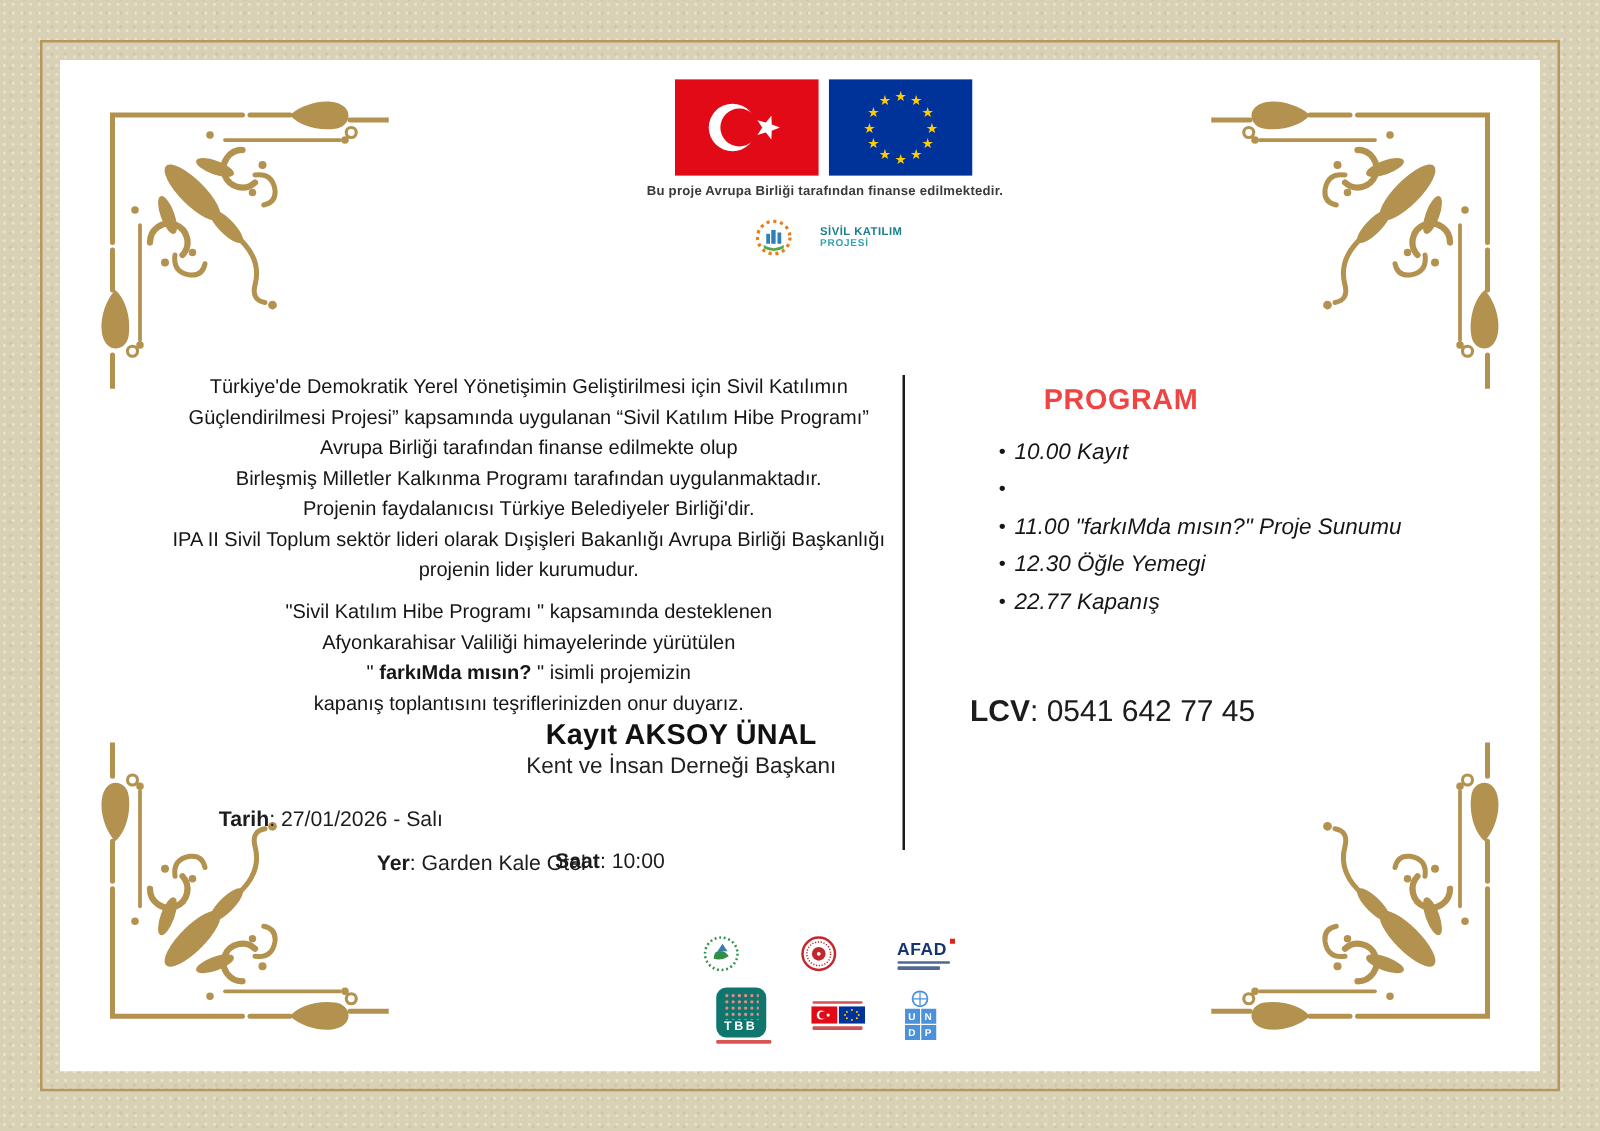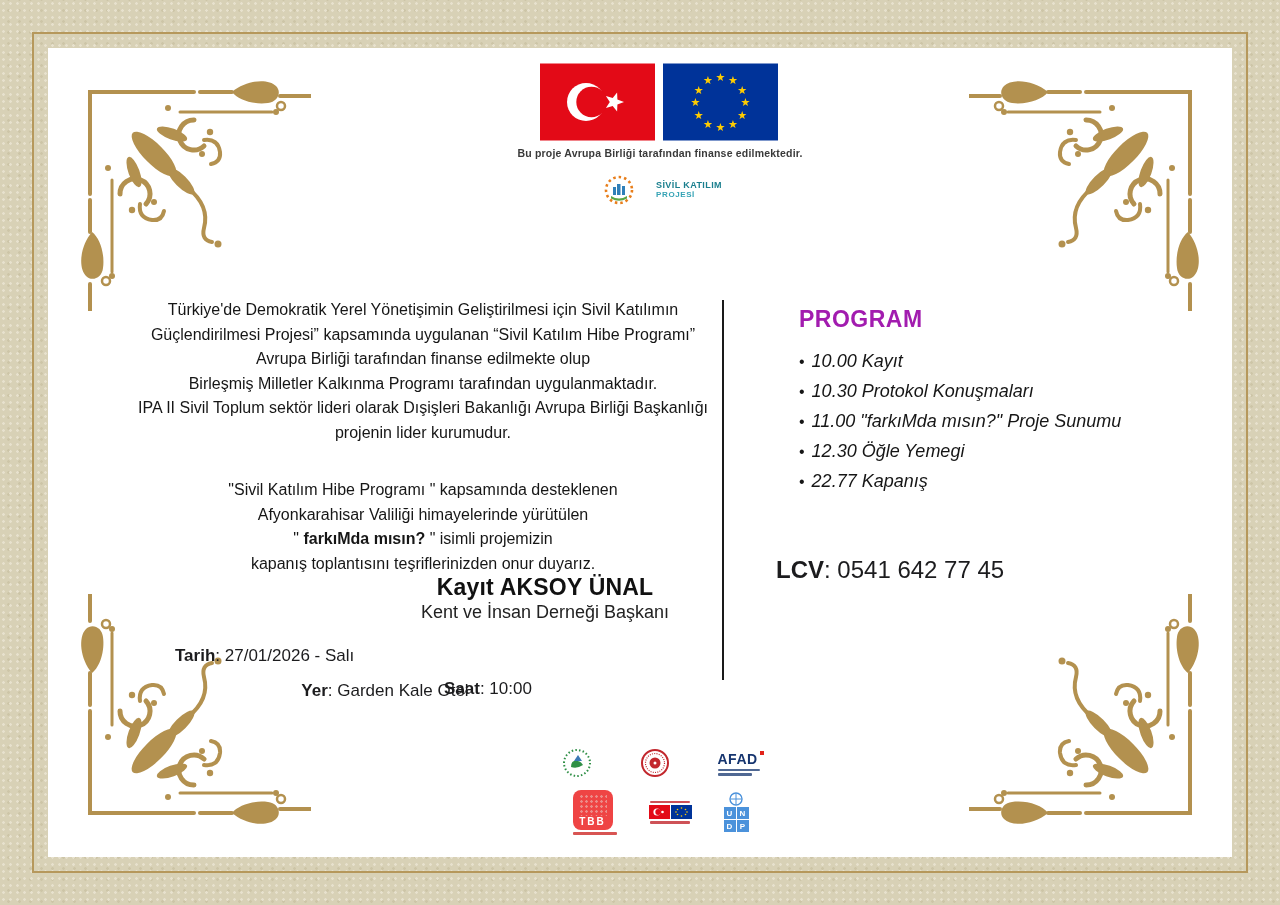--- a/index.html
+++ b/index.html
@@ -40,36 +40,36 @@
   .sig-title{font-size:18px;color:#222;margin-top:1px;}
 
   .event-date{position:absolute;top:598px;left:127px;font-size:17px;}
   .event-time{position:absolute;top:631px;left:396px;font-size:17px;}
   .event-venue{position:absolute;top:633px;left:127px;width:420px;text-align:center;font-size:17px;}
   .evt-label{font-weight:700;}
 
   .divider{position:absolute;left:674px;top:252px;width:2px;height:380px;background:#1a1a1a;}
 
   .program{position:absolute;left:751px;top:258px;width:400px;}
-  .program-title{font-size:23px;font-weight:700;letter-spacing:.5px;color:#a21caf;}
+  .program-title{font-size:23px;font-weight:700;letter-spacing:.5px;color:#ef4444;margin-left:36px;}
   .program-list{margin-top:18px;display:flex;flex-direction:column;gap:8px;}
   .program-item{font-size:18px;font-style:italic;color:#161616;display:flex;gap:7px;}
   .bullet{font-style:normal;font-size:16px;line-height:22px;}
   .lcv{position:absolute;left:728px;top:508px;font-size:24px;}
   .lcv-label{font-weight:700;}
 
   .footer-logos{position:absolute;left:0;top:700px;width:1225px;display:flex;flex-direction:column;align-items:center;gap:12px;}
   .logo-row{display:flex;align-items:center;}
   .logo-row.r1{gap:48px;}
   .logo-row.r2{gap:32px;}
   .logo-stack{display:flex;flex-direction:column;align-items:flex-start;gap:2px;}
   .afad-word{font-size:14px;font-weight:800;color:#16356f;letter-spacing:.5px;position:relative;}
   .afad-sup{position:absolute;right:-6px;top:0;width:4px;height:4px;background:#e2231a;}
   .microbar{height:2.5px;border-radius:1px;}
-  .tbb-square{width:40px;height:40px;background:#ef4444;border-radius:8px;position:relative;overflow:hidden;}
+  .tbb-square{width:40px;height:40px;background:#0f766e;border-radius:8px;position:relative;overflow:hidden;}
   .tbb-dots{position:absolute;left:6px;top:4px;right:6px;height:22px;
     background-image:radial-gradient(#ec8c89 1.1px, transparent 1.5px);background-size:5px 5px;}
   .tbb-word{position:absolute;left:0;right:0;bottom:3px;text-align:center;color:#fff;font-size:10px;font-weight:800;letter-spacing:2px;}
   .combo{display:flex;flex-direction:column;align-items:center;gap:2px;}
   .combo-flags{display:flex;gap:1px;}
   .mini-flag{width:21px;height:14px;position:relative;}
   .undp{display:flex;flex-direction:column;align-items:center;gap:1px;}
   .undp-grid{display:grid;grid-template-columns:12px 12px;grid-auto-rows:12px;gap:1px;}
   .undp-cell{background:#4b92db;color:#fff;font-size:8px;font-weight:700;display:flex;align-items:center;justify-content:center;}
 </style>
@@ -173,20 +173,21 @@
       <span class="pl-l1">SİVİL KATILIM</span>
       <span class="pl-l2">PROJESİ</span>
     </div>
   </div>
 
   <div class="p1">
     <div>Türkiye'de Demokratik Yerel Yönetişimin Geliştirilmesi için Sivil Katılımın</div>
     <div>Güçlendirilmesi Projesi” kapsamında uygulanan “Sivil Katılım Hibe Programı”</div>
     <div>Avrupa Birliği tarafından finanse edilmekte olup</div>
     <div>Birleşmiş Milletler Kalkınma Programı tarafından uygulanmaktadır.</div>
+    <div>Projenin faydalanıcısı Türkiye Belediyeler Birliği'dir.</div>
     <div>IPA II Sivil Toplum sektör lideri olarak Dışişleri Bakanlığı Avrupa Birliği Başkanlığı</div>
     <div>projenin lider kurumudur.</div>
   </div>
 
   <div class="p2">
     <div>"Sivil Katılım Hibe Programı " kapsamında desteklenen</div>
     <div>Afyonkarahisar Valiliği himayelerinde yürütülen</div>
     <div><span>" </span><b>farkıMda mısın?</b><span> " isimli projemizin</span></div>
     <div>kapanış toplantısını teşriflerinizden onur duyarız.</div>
   </div>
@@ -204,21 +205,20 @@
 
   <div class="program">
     <div class="program-title">PROGRAM</div>
     <div class="program-list">
       <div class="program-item">
           <span class="bullet">•</span>
           <span>10.00 Kayıt</span>
         </div>
       <div class="program-item">
           <span class="bullet">•</span>
-          <span>10.30 Protokol Konuşmaları</span>
         </div>
       <div class="program-item">
           <span class="bullet">•</span>
           <span>11.00 "farkıMda mısın?" Proje Sunumu</span>
         </div>
       <div class="program-item">
           <span class="bullet">•</span>
           <span>12.30 Öğle Yemegi</span>
         </div>
       <div class="program-item">

